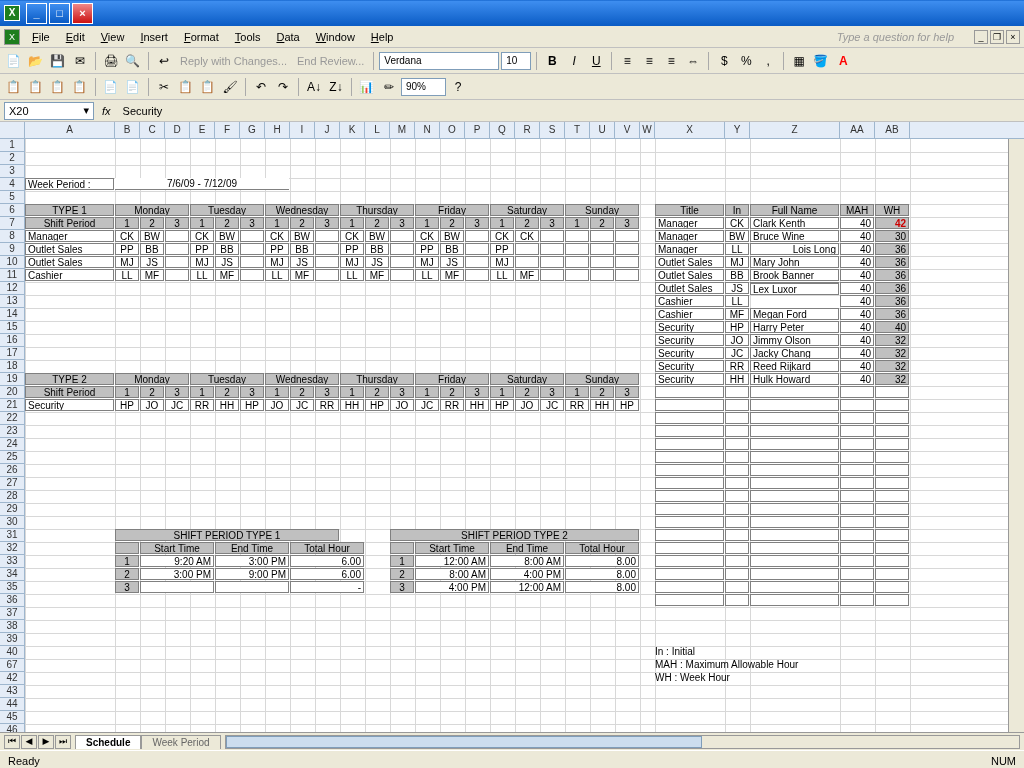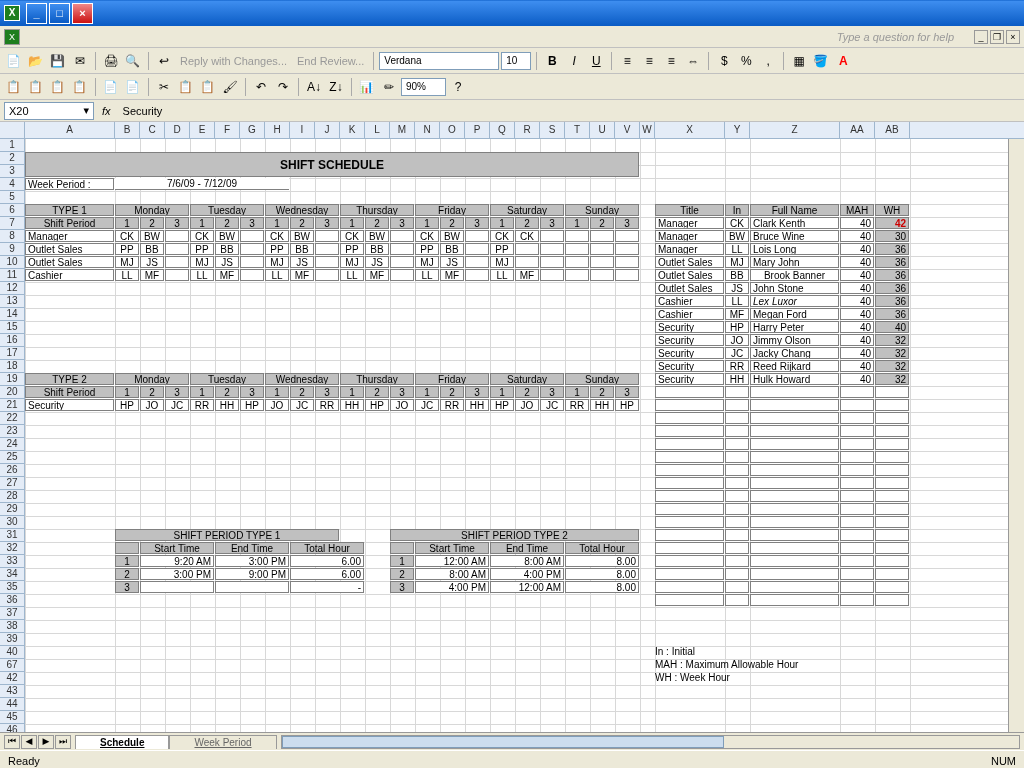--- a/index.html
+++ b/index.html
@@ -40,21 +40,21 @@
 .content { position: absolute; inset: 0; font-family: Verdana, Arial, sans-serif; font-size: 10px; }
 .c { position: absolute; border: 1px solid #808080; padding: 0 2px; line-height: 12px; overflow: hidden; white-space: nowrap; }
 .hdr { background: #c0c0c0; font-weight: bold; text-align: center; }
 .lbl { background: #c0c0c0; text-align: center; }
 .cell { background: #fff; text-align: center; }
 .cellL { background: #fff; }
 .red { color: #c00; background: #c0c0c0; font-weight: bold; }
 .tabstrip { height: 18px; background: #ece9d8; display: flex; align-items: center; border-top: 1px solid #999; }
 .tabnav { display: flex; gap: 1px; padding: 0 4px; }
 .tabnav-btn { width: 16px; height: 14px; border: 1px solid #999; background: #ece9d8; font-size: 9px; text-align: center; cursor: pointer; }
-.sheet-tab { padding: 1px 24px; border: 1px solid #999; border-bottom: none; font-size: 10px; cursor: pointer; text-decoration: underline; }
+.sheet-tab { padding: 1px 10px; border: 1px solid #999; border-bottom: none; font-size: 10px; cursor: pointer; }
 .sheet-tab.active { background: #fff; font-weight: bold; }
 .sheet-tab.inactive { background: #ece9d8; color: #666; }
 .hscroll { flex: 1; height: 14px; background: #ece9d8; border: 1px solid #999; margin: 0 4px; position: relative; }
 .hscroll-thumb { position: absolute; left: 0; width: 60%; height: 100%; background: #cde; border: 1px solid #7f9db9; }
 .statusbar { height: 20px; background: #ece9d8; display: flex; align-items: center; padding: 0 8px; border-top: 1px solid #fff; font-size: 11px; }
 .statusbar .right { margin-left: auto; display: flex; gap: 20px; }
 .legend { position: absolute; font-size: 10px; }
 .vscroll { position: absolute; right: 0; top: 17px; bottom: 0; width: 16px; background: #ece9d8; border-left: 1px solid #999; }
 </style>
 </head>
@@ -64,20 +64,21 @@
   <div class="icon">X</div>
   <div class="win-btns">
     <div class="win-btn win-min">_</div>
     <div class="win-btn win-max">□</div>
     <div class="win-btn win-close">×</div>
   </div>
 </div>
 
 <div class="menubar">
   <div style="width:16px;height:16px;background:#1e7e1e;border:1px solid #999;margin-right:4px;font-size:9px;text-align:center;color:#fff;line-height:14px">X</div>
+  <div id="menu-items"><span class="mitem"><u>F</u>ile</span><span class="mitem"><u>E</u>dit</span><span class="mitem"><u>V</u>iew</span><span class="mitem"><u>I</u>nsert</span><span class="mitem"><u>F</u>ormat</span><span class="mitem"><u>T</u>ools</span><span class="mitem"><u>D</u>ata</span><span class="mitem"><u>W</u>indow</span><span class="mitem"><u>H</u>elp</span></div>
   <div class="help">Type a question for help</div>
   <div class="smallbtns">
     <div class="smallbtn">_</div>
     <div class="smallbtn">❐</div>
     <div class="smallbtn">×</div>
   </div>
 </div>
 
 <div class="toolbar">
   <div class="tbtn">📄</div>
@@ -314,21 +315,20 @@
           <div class="gl-v" style="left: 590px;"></div>
           <div class="gl-v" style="left: 615px;"></div>
           <div class="gl-v" style="left: 630px;"></div>
           <div class="gl-v" style="left: 700px;"></div>
           <div class="gl-v" style="left: 725px;"></div>
           <div class="gl-v" style="left: 815px;"></div>
           <div class="gl-v" style="left: 850px;"></div>
           <div class="gl-v" style="left: 885px;"></div>
         </div>
       <div class="content" id="content">
-          <div class="c hdr" style="left: 0px; top: 13px; width: 614px; height: 25px; line-height: 24px; font-size: 12px;">SHIFT SCHEDULE</div>
           <div class="c cellL" style="left: 0px; top: 39px; width: 89px; height: 12px;">Week Period :</div>
           <div class="c cellL" style="left: 90px; top: 39px; width: 174px; height: 12px; text-align: center; border-top: none; border-left: none; border-right: none;">7/6/09 - 7/12/09</div>
           <div class="c lbl" style="left: 0px; top: 65px; width: 89px; height: 12px;">TYPE 1</div>
           <div class="c lbl" style="left: 90px; top: 65px; width: 74px; height: 12px;">Monday</div>
           <div class="c lbl" style="left: 165px; top: 65px; width: 74px; height: 12px;">Tuesday</div>
           <div class="c lbl" style="left: 240px; top: 65px; width: 74px; height: 12px;">Wednesday</div>
           <div class="c lbl" style="left: 315px; top: 65px; width: 74px; height: 12px;">Thursday</div>
           <div class="c lbl" style="left: 390px; top: 65px; width: 74px; height: 12px;">Friday</div>
           <div class="c lbl" style="left: 465px; top: 65px; width: 74px; height: 12px;">Saturday</div>
           <div class="c lbl" style="left: 540px; top: 65px; width: 74px; height: 12px;">Sunday</div>
@@ -505,41 +505,41 @@
           <div class="c cellL" style="left: 725px; top: 78px; width: 89px; height: 12px;">Clark Kenth</div>
           <div class="c cell" style="left: 815px; top: 78px; width: 34px; height: 12px; text-align: right;">40</div>
           <div class="c red" style="left: 850px; top: 78px; width: 34px; height: 12px; text-align: right; font-weight: bold;">42</div>
           <div class="c cellL" style="left: 630px; top: 91px; width: 69px; height: 12px;">Manager</div>
           <div class="c cell" style="left: 700px; top: 91px; width: 24px; height: 12px;">BW</div>
           <div class="c cellL" style="left: 725px; top: 91px; width: 89px; height: 12px;">Bruce Wine</div>
           <div class="c cell" style="left: 815px; top: 91px; width: 34px; height: 12px; text-align: right;">40</div>
           <div class="c lbl" style="left: 850px; top: 91px; width: 34px; height: 12px; text-align: right; font-weight: normal;">30</div>
           <div class="c cellL" style="left: 630px; top: 104px; width: 69px; height: 12px;">Manager</div>
           <div class="c cell" style="left: 700px; top: 104px; width: 24px; height: 12px;">LL</div>
-          <div class="c cellL" style="left: 725px; top: 104px; width: 89px; height: 12px;">Lois Long</div>
+          <div class="c cellL" style="left: 725px; top: 104px; width: 89px; height: 12px; text-align: right;">Lois Long</div>
           <div class="c cell" style="left: 815px; top: 104px; width: 34px; height: 12px; text-align: right;">40</div>
           <div class="c lbl" style="left: 850px; top: 104px; width: 34px; height: 12px; text-align: right; font-weight: normal;">36</div>
           <div class="c cellL" style="left: 630px; top: 117px; width: 69px; height: 12px;">Outlet Sales</div>
           <div class="c cell" style="left: 700px; top: 117px; width: 24px; height: 12px;">MJ</div>
           <div class="c cellL" style="left: 725px; top: 117px; width: 89px; height: 12px;">Mary John</div>
           <div class="c cell" style="left: 815px; top: 117px; width: 34px; height: 12px; text-align: right;">40</div>
           <div class="c lbl" style="left: 850px; top: 117px; width: 34px; height: 12px; text-align: right; font-weight: normal;">36</div>
           <div class="c cellL" style="left: 630px; top: 130px; width: 69px; height: 12px;">Outlet Sales</div>
           <div class="c cell" style="left: 700px; top: 130px; width: 24px; height: 12px;">BB</div>
-          <div class="c cellL" style="left: 725px; top: 130px; width: 89px; height: 12px; text-align: center;">Brook Banner</div>
+          <div class="c cellL" style="left: 725px; top: 130px; width: 89px; height: 12px;">Brook Banner</div>
           <div class="c cell" style="left: 815px; top: 130px; width: 34px; height: 12px; text-align: right;">40</div>
           <div class="c lbl" style="left: 850px; top: 130px; width: 34px; height: 12px; text-align: right; font-weight: normal;">36</div>
           <div class="c cellL" style="left: 630px; top: 143px; width: 69px; height: 12px;">Outlet Sales</div>
           <div class="c cell" style="left: 700px; top: 143px; width: 24px; height: 12px;">JS</div>
           <div class="c cellL" style="left: 725px; top: 143px; width: 89px; height: 12px;">John Stone</div>
           <div class="c cell" style="left: 815px; top: 143px; width: 34px; height: 12px; text-align: right;">40</div>
           <div class="c lbl" style="left: 850px; top: 143px; width: 34px; height: 12px; text-align: right; font-weight: normal;">36</div>
           <div class="c cellL" style="left: 630px; top: 156px; width: 69px; height: 12px;">Cashier</div>
           <div class="c cell" style="left: 700px; top: 156px; width: 24px; height: 12px;">LL</div>
-          <div class="c cellL" style="left: 725px; top: 156px; width: 89px; height: 12px; font-style: italic;">Lex Luxor</div>
+          <div class="c cellL" style="left: 725px; top: 144px; width: 89px; height: 12px;">Lex Luxor</div>
           <div class="c cell" style="left: 815px; top: 156px; width: 34px; height: 12px; text-align: right;">40</div>
           <div class="c lbl" style="left: 850px; top: 156px; width: 34px; height: 12px; text-align: right; font-weight: normal;">36</div>
           <div class="c cellL" style="left: 630px; top: 169px; width: 69px; height: 12px;">Cashier</div>
           <div class="c cell" style="left: 700px; top: 169px; width: 24px; height: 12px;">MF</div>
           <div class="c cellL" style="left: 725px; top: 169px; width: 89px; height: 12px;">Megan Ford</div>
           <div class="c cell" style="left: 815px; top: 169px; width: 34px; height: 12px; text-align: right;">40</div>
           <div class="c lbl" style="left: 850px; top: 169px; width: 34px; height: 12px; text-align: right; font-weight: normal;">36</div>
           <div class="c cellL" style="left: 630px; top: 182px; width: 69px; height: 12px;">Security</div>
           <div class="c cell" style="left: 700px; top: 182px; width: 24px; height: 12px;">HP</div>
           <div class="c cellL" style="left: 725px; top: 182px; width: 89px; height: 12px;">Harry Peter</div>

